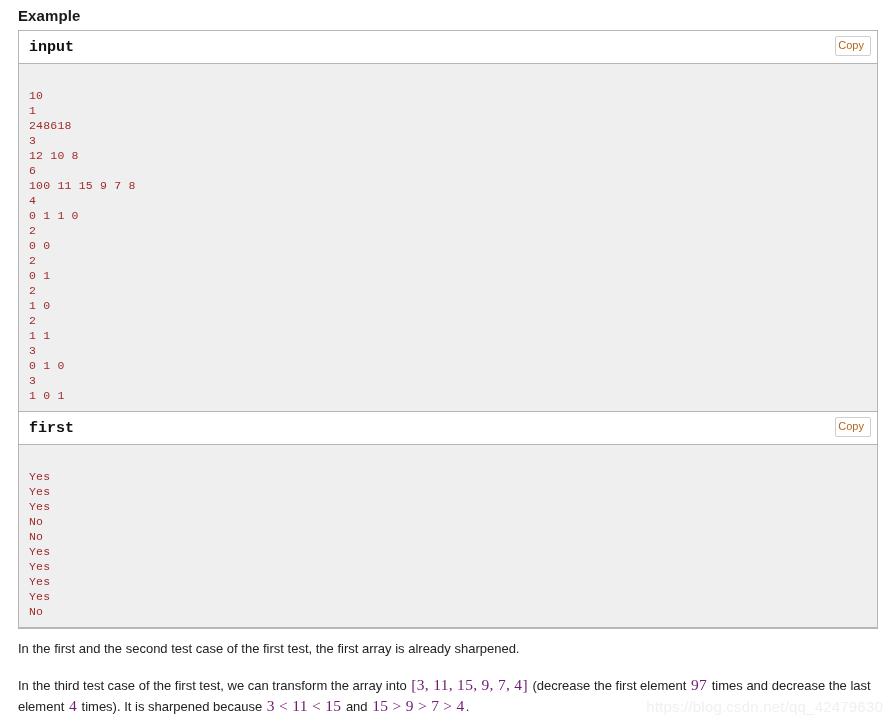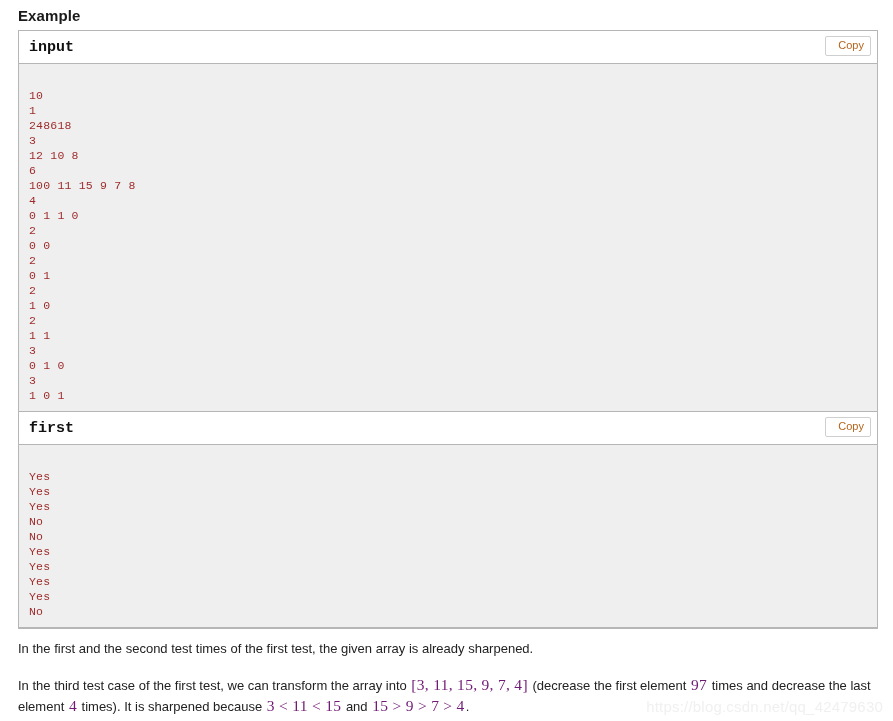--- a/index.html
+++ b/index.html
@@ -64,21 +64,21 @@
     position: absolute;
     top: 5px;
     right: 6px;
     font-family: "Liberation Sans", sans-serif;
     font-size: 11px;
     font-weight: normal;
     color: #b5651d;
     background: #ffffff;
     border: 1px solid #cfcfcf;
     border-radius: 2px;
-    padding: 2px 6px 3px 12px;
+    padding: 2px 6px 3px 2px;
     line-height: 13px;
     cursor: pointer;
   }
 
   .io-pre {
     margin: 0;
     padding: 24px 10px 8px 10px;
     background: #efefef;
     font-family: "Liberation Mono", "DejaVu Sans Mono", monospace;
     font-size: 11.5px;
@@ -175,21 +175,21 @@
 Yes
 Yes
 No</pre>
     </div>
 
   </div>
 
   <div class="note-section">
 
 
-    <p class="note-para">In the first and the second test times of the first test, the given array is already sharpened.</p>
+    <p class="note-para">In the first and the second test case of the first test, the first array is already sharpened.</p>
 
     <p class="note-para"><span>In the third test case of the first test, we can transform the array into </span><span class="mathsp">[3, 11, 15, 9, 7, 4]</span><span> (decrease the first element </span><span class="mathsp">97</span><span> times and decrease the last element </span><span class="mathsp">4</span><span> times). It is sharpened because </span><span class="mathsp">3 &lt; 11 &lt; 15</span><span> and </span><span class="mathsp">15 &gt; 9 &gt; 7 &gt; 4</span><span>.</span></p>
 
     <p class="note-para">In the fourth test case of the first test, it's impossible to make the given array sharpened.</p>
 
   </div>
 
 </div>
 
 <div class="watermark">https://blog.csdn.net/qq_42479630</div>

